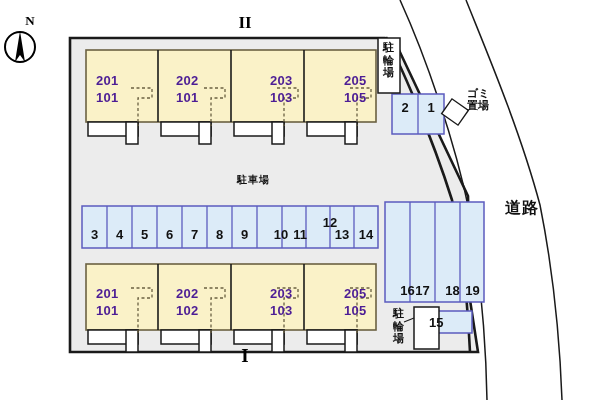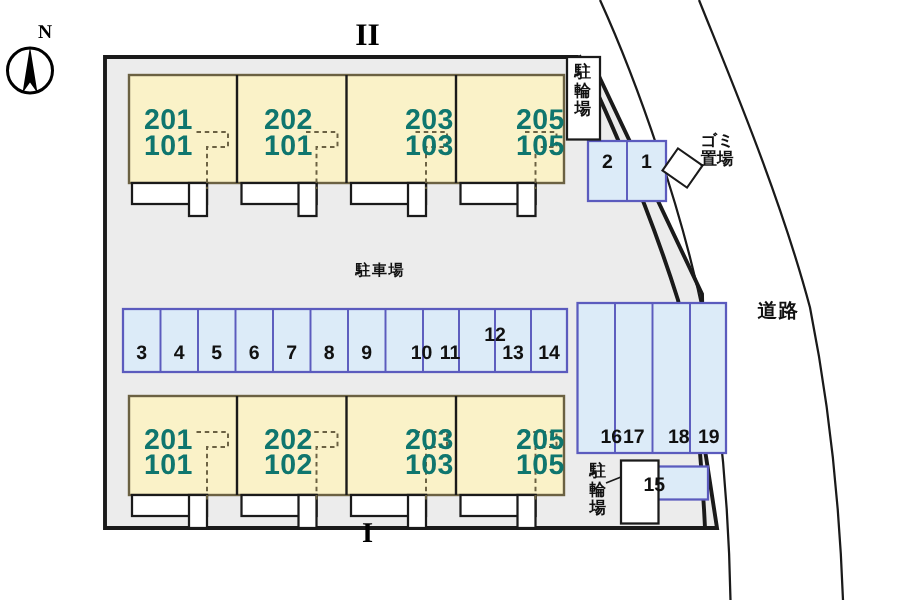--- a/index.html
+++ b/index.html
@@ -29,36 +29,36 @@
     position: absolute; left: 0; top: 0; width: 44px;
     text-align: center; font-size: 13px; font-weight: bold;
     font-family: "Liberation Serif", "DejaVu Serif", serif;
     line-height: 14px;
   }
 
   
   .roman {
     font-family: "Liberation Serif", "DejaVu Serif", serif;
     font-weight: bold;
-    font-size: 21px;
+    font-size: 17px;
     text-align: center;
     line-height: 22px;
     letter-spacing: 0px;
   }
   .roman-top { left: 210px; top: 12px; width: 70px; }
   .roman-bottom { left: 210px; top: 345px; width: 70px; font-size: 19px; }
 
   
   .unit-label {
     font-family: "Liberation Sans", "DejaVu Sans", sans-serif;
-    font-size: 19px;
+    font-size: 13px;
     font-weight: bold;
     line-height: 17px;
     letter-spacing: 0.3px;
-    color: #0f766e;
+    color: #4c1d95;
     white-space: nowrap;
     text-align: center;
   }
   .unit-label .l2 { display: block; }
 
   
   .pnum {
     font-family: "Liberation Sans", "DejaVu Sans", sans-serif;
     font-size: 13px;
     font-weight: bold;
@@ -70,21 +70,21 @@
   .pnum-left { text-align: left; }
 
   
   .jp {
     font-family: "DejaVu Sans", "Liberation Sans", sans-serif;
     font-weight: bold;
     color: #111;
     white-space: nowrap;
   }
   .jp-parking { font-size: 10px; letter-spacing: 1px; }
-  .jp-road    { font-size: 13px; letter-spacing: 1px; }
+  .jp-road    { font-size: 16px; letter-spacing: 1px; }
   .jp-gomi    { font-size: 11px; letter-spacing: 0px; line-height: 12px; }
   .jp-vert {
     font-size: 11px;
     line-height: 12.5px;
     width: 13px;
     text-align: center;
     letter-spacing: 0;
   }
   .jp-vert span { display: block; }
 </style>

